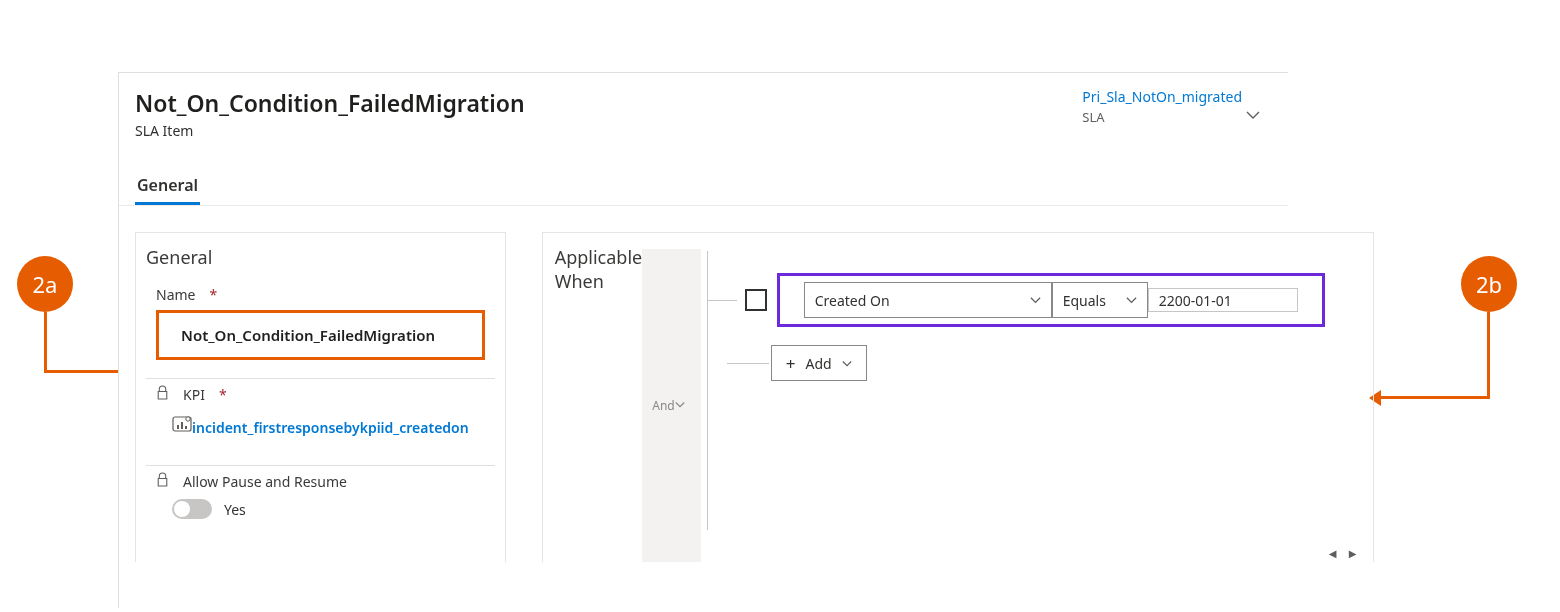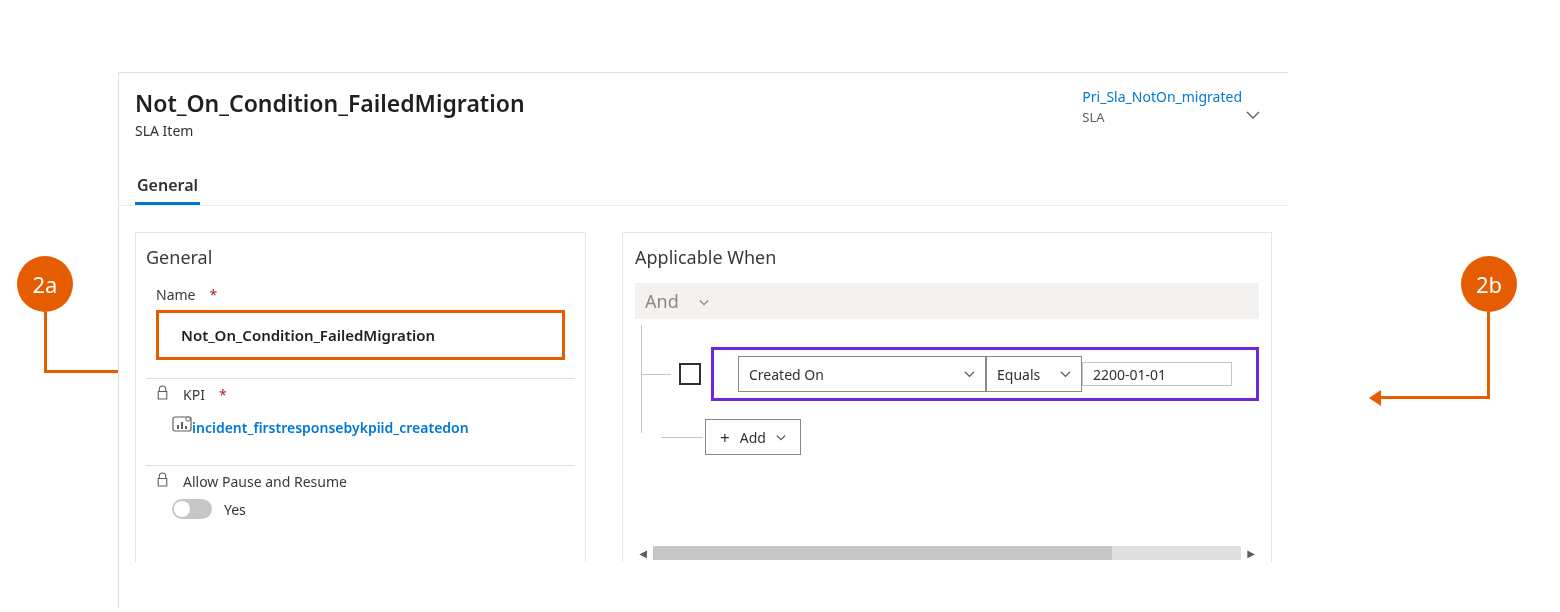--- a/index.html
+++ b/index.html
@@ -85,21 +85,21 @@
       padding: 12px 10px 0 10px;
       min-height: 330px;
     }
     .col-right {
       flex: 1;
       border: 1px solid #e5e5e5;
       border-bottom: none;
       padding: 12px 12px 0 12px;
       min-height: 330px;
       display: flex;
-      flex-direction: column;
+      flex-direction: row;
       justify-content: space-between;
     }
     .section-title {
       font-size: 18px;
       color: #3b3a39;
       font-weight: 400;
       margin-bottom: 10px;
     }
     .field { padding: 6px 10px; }
     .field-label {
@@ -151,25 +151,25 @@
       top: 2px;
       width: 16px;
       height: 16px;
       border-radius: 50%;
       background: #fff;
     }
     .toggle-label { font-size: 14px; color: #323130; }
     .and-chip {
       display: inline-flex;
       align-items: center;
-      gap: 20px;
+      gap: 0;
       background: #f3f2f1;
       color: #8a8886;
-      font-size: 18px;
-      padding: 6px 8px 6px 10px;
+      font-size: 12px;
+      padding: 6px 16px 6px 10px;
       margin-top: 4px;
     }
     .tree {
       position: relative;
       padding-left: 20px;
       margin-top: 6px;
     }
     .tree::before {
       content: "";
       position: absolute;

